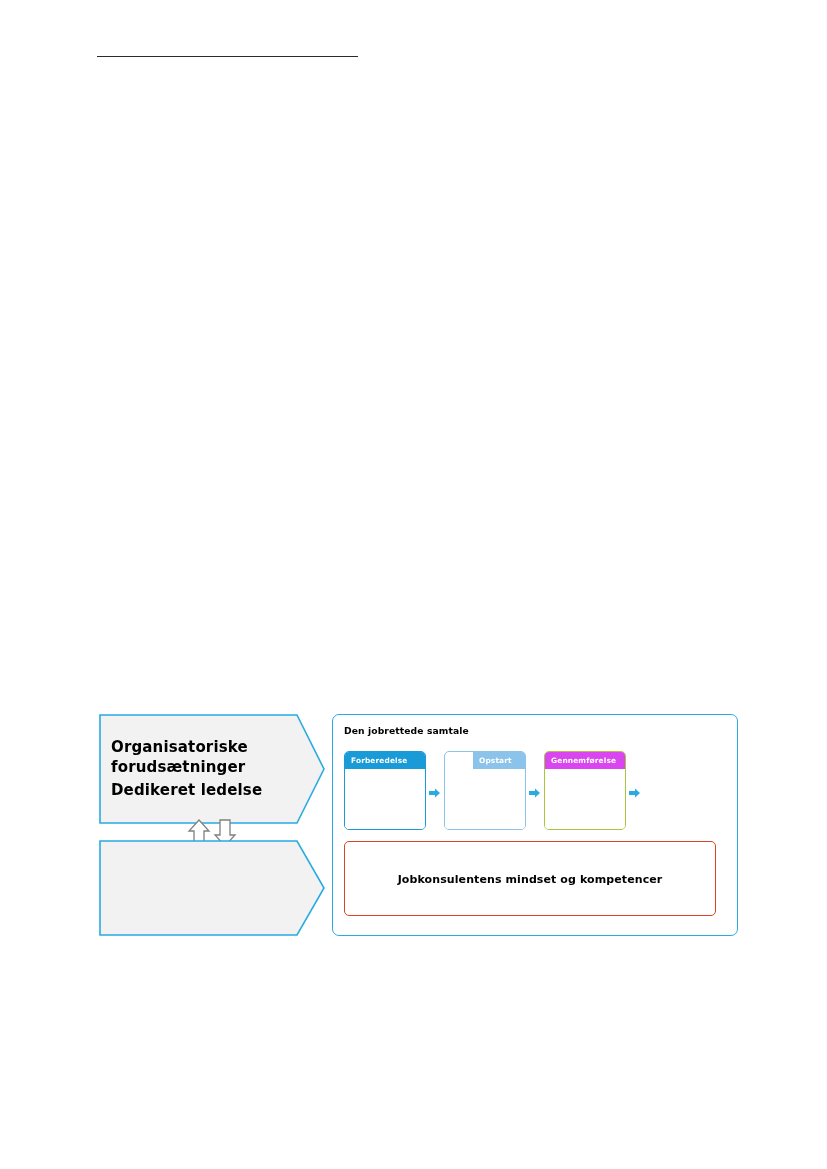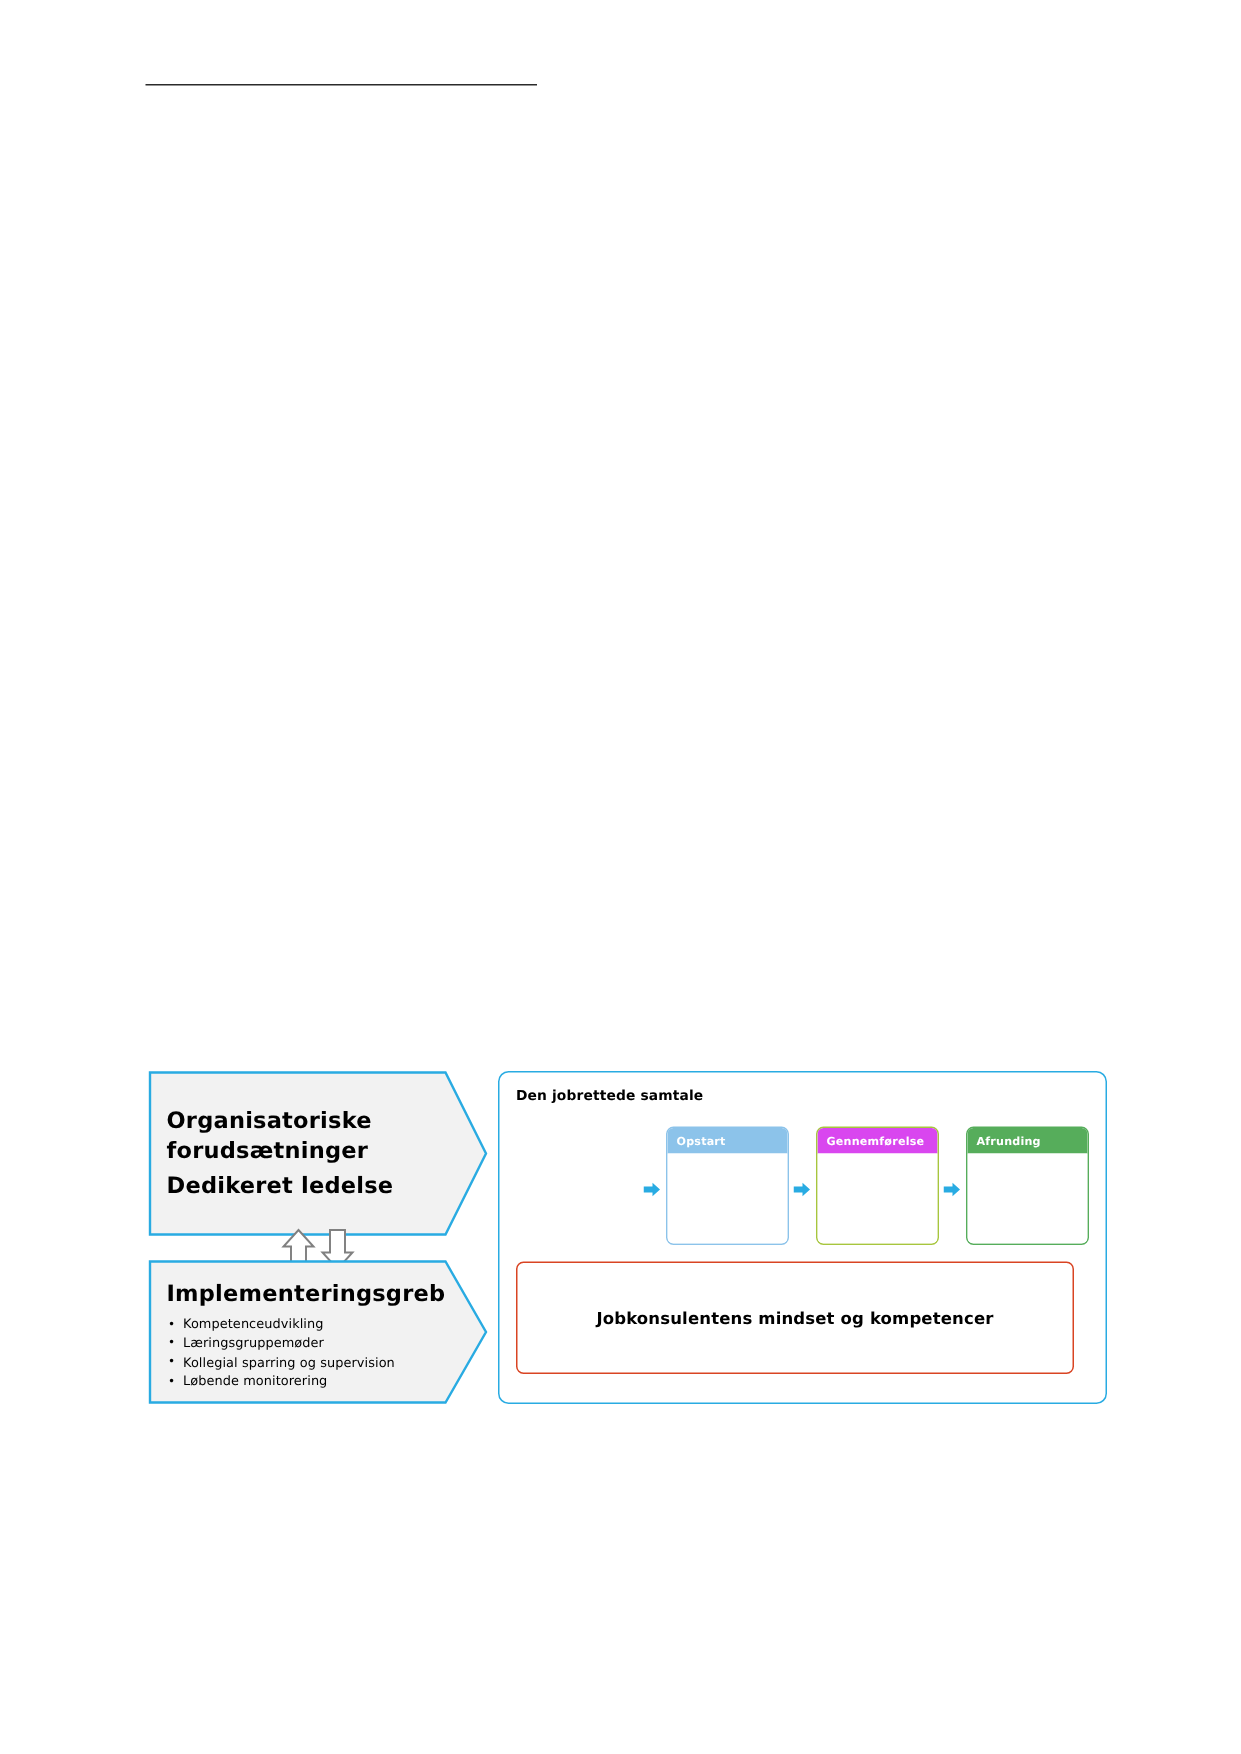--- a/index.html
+++ b/index.html
@@ -202,64 +202,55 @@
       <polygon points="13,2 23,13 18,13 18,28 8,28 8,13 3,13" fill="#FFFFFF" stroke="#808080" stroke-width="1.3" stroke-linejoin="miter"></polygon>
 
       <polygon points="34,2 44,2 44,17 49,17 39,28 29,17 34,17" fill="#FFFFFF" stroke="#808080" stroke-width="1.3" stroke-linejoin="miter"></polygon>
     </svg>
   </div>
 
   <div class="chevron-wrap" style="left:99px; top:840px; width:226px; height:96px;">
     <svg width="226" height="96" viewBox="0 0 226 96">
       <polygon points="1,1 198,1 225,48 198,95 1,95" fill="#F2F2F2" stroke="#29ABE2" stroke-width="1.6" stroke-linejoin="miter"></polygon>
     </svg>
-    <div class="chevron-content" style="top:12px;">
-      <p class="chev-title">Implementeringsgreb</p>
-      <ul class="chev-list" style="margin-top:5px;">
-        <li>Kompetenceudvikling</li>
-        <li>Læringsgruppemøder</li>
-        <li>Kollegial sparring og supervision</li>
-        <li>Løbende monitorering</li>
-      </ul>
-    </div>
   </div>
 
   <div id="right-panel">
 
     <div id="panel-title">Den jobrettede samtale</div>
 
     <div id="phase-row">
 
+      <div class="phase-box" style="left:0px; border-color:#199BD7;">
+        <div class="phase-head" style="background:#199BD7;">Forberedelse</div>
+        <div class="phase-body"></div>
+      </div>
 
       <svg class="phase-arrow" style="left:85px;" viewBox="0 0 12 12">
         <polygon points="0,4 6,4 6,1.5 11,6 6,10.5 6,8 0,8" fill="#29ABE2"></polygon>
       </svg>
 
       <div class="phase-box" style="left:100px; border-color:#8CC3EA;">
-        <div class="phase-head" style="background:#8CC3EA;">Opstart</div>
+        <div class="phase-head" style="background:#8CC3EA;margin-left:28px;">Opstart</div>
         <div class="phase-body"></div>
       </div>
 
       <svg class="phase-arrow" style="left:185px;" viewBox="0 0 12 12">
         <polygon points="0,4 6,4 6,1.5 11,6 6,10.5 6,8 0,8" fill="#29ABE2"></polygon>
       </svg>
 
       <div class="phase-box" style="left:200px; border-color:#A7C63E;">
         <div class="phase-head" style="background:#d946ef;">Gennemførelse</div>
         <div class="phase-body"></div>
       </div>
 
       <svg class="phase-arrow" style="left:285px;" viewBox="0 0 12 12">
         <polygon points="0,4 6,4 6,1.5 11,6 6,10.5 6,8 0,8" fill="#29ABE2"></polygon>
       </svg>
 
-      <div class="phase-box" style="left:300px; border-color:#56AD5B;">
-        <div class="phase-head" style="background:#56AD5B;">Afrunding</div>
-        <div class="phase-body"></div>
-      </div>
 
     </div>
 
     <div id="red-box">
       <div id="red-box-label">Jobkonsulentens mindset og kompetencer</div>
     </div>
 
   </div>
 
 </div>

